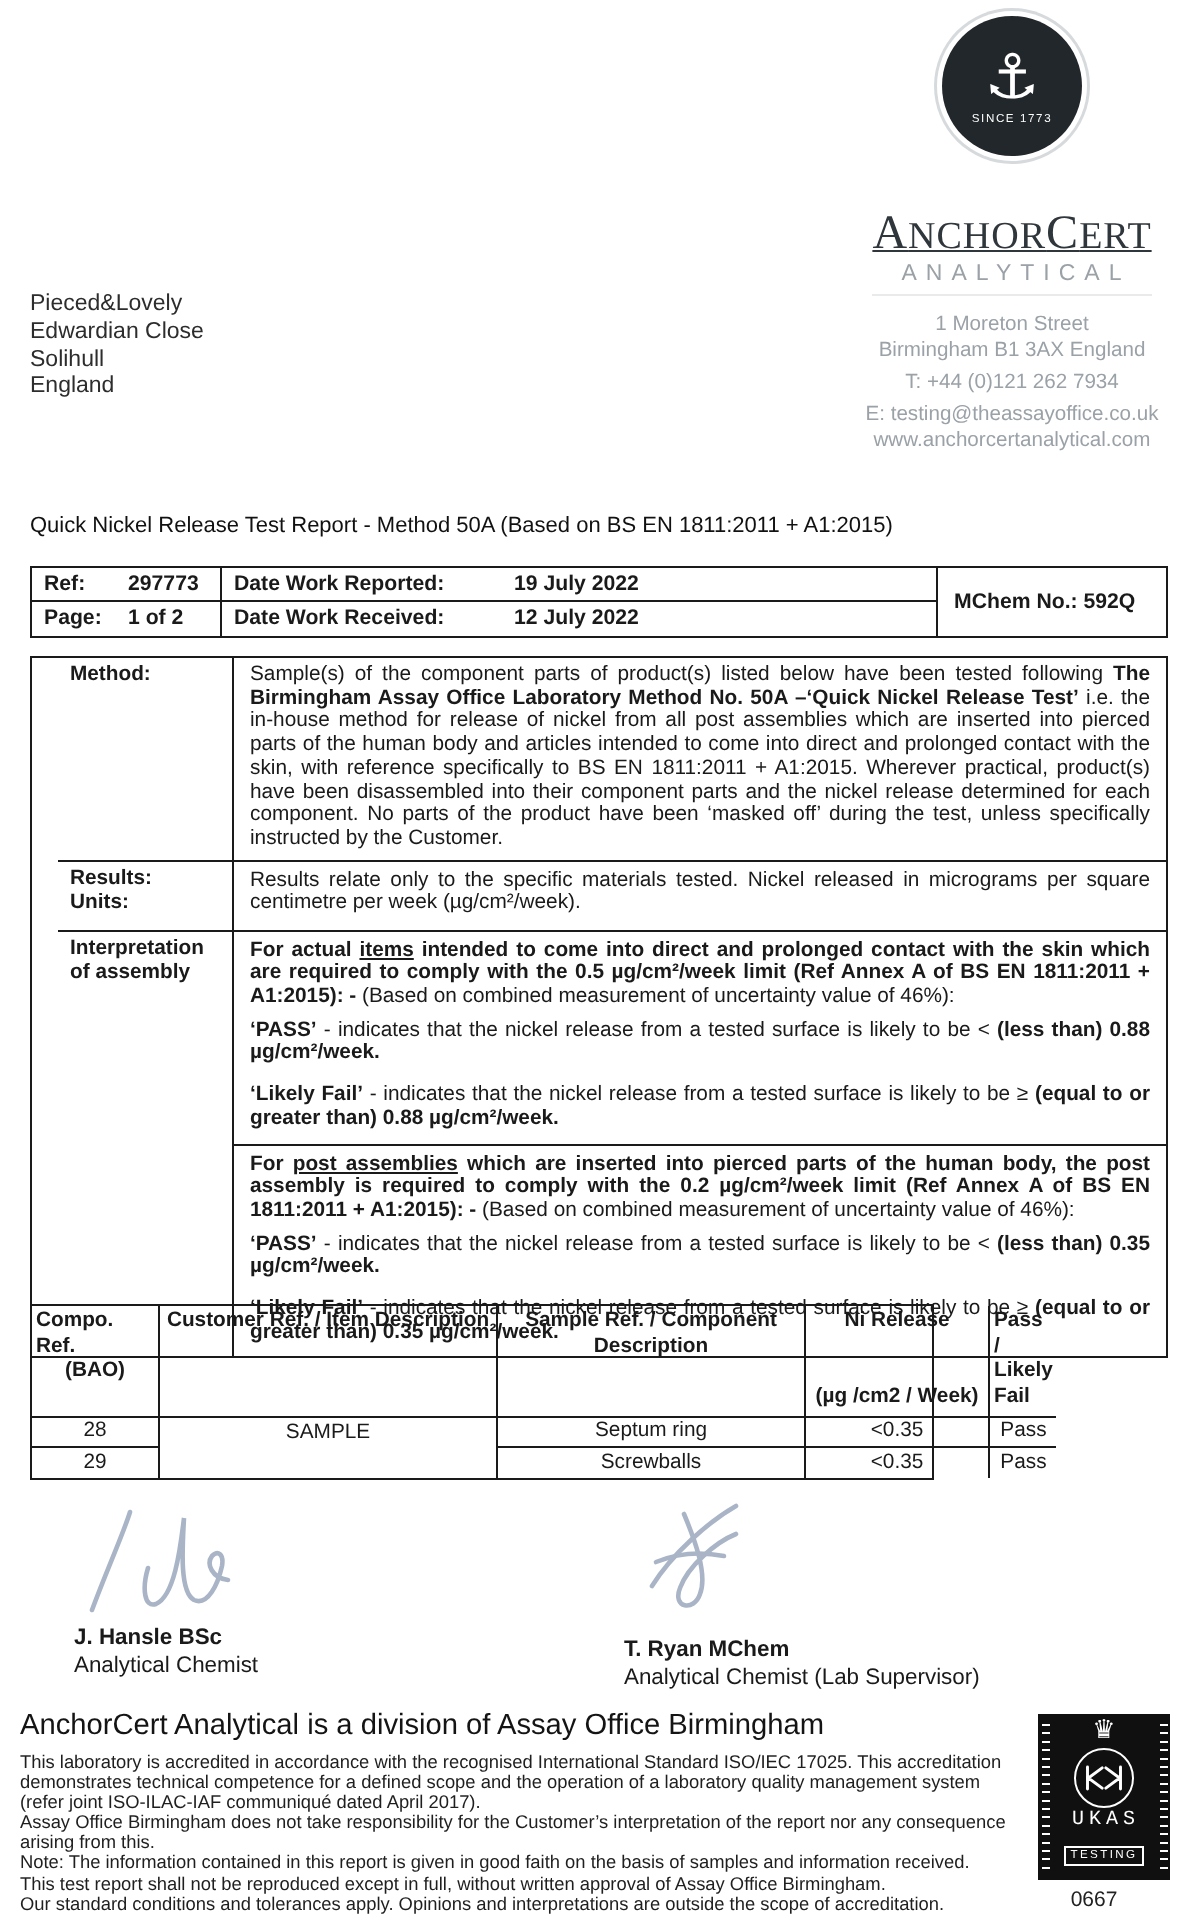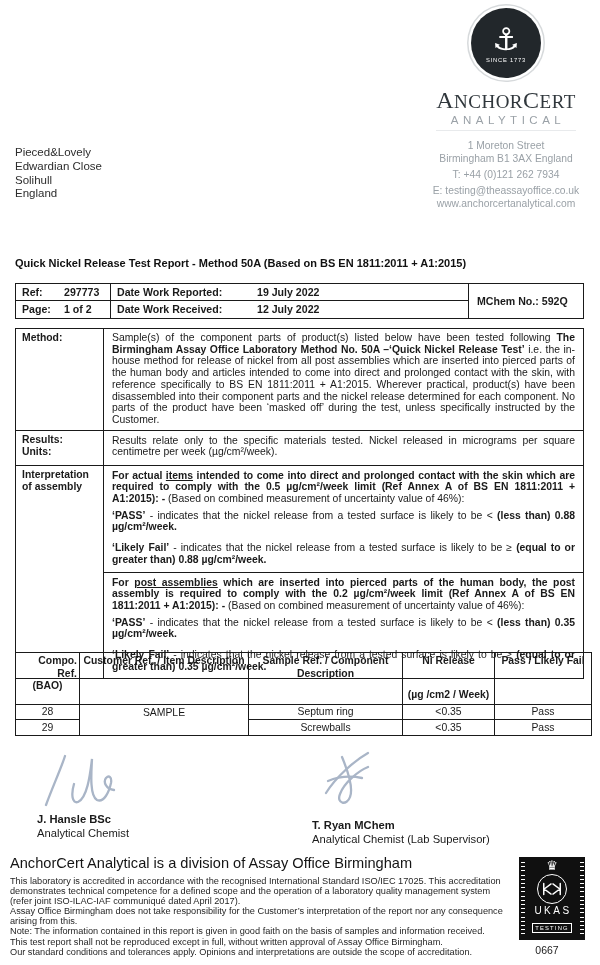--- a/index.html
+++ b/index.html
@@ -11,59 +11,59 @@
   b{font-weight:bold;}
 
   
   .recipient{position:absolute;left:15px;top:146px;font-size:11.5px;line-height:13.8px;color:#2d2d2d;}
   .brand{position:absolute;left:413px;top:8px;width:186px;text-align:center;}
   .logo{width:70px;height:70px;border-radius:50%;background:#22272b;margin:0 auto;
         display:flex;flex-direction:column;align-items:center;justify-content:center;
         box-shadow:0 0 0 2.5px #ffffff,0 0 0 4px #d7dadc;}
   .anchor-glyph{color:#ffffff;font-size:31px;line-height:33px;font-family:"DejaVu Sans",sans-serif;}
   .since{color:#ffffff;font-size:5.8px;letter-spacing:.8px;margin-top:1px;}
-  .brand-name{margin-top:9px;font-family:"Liberation Serif",serif;font-size:19px;letter-spacing:.5px;color:#30373c;white-space:nowrap;}
+  .brand-name{margin-top:26px;font-family:"Liberation Serif",serif;font-size:19px;letter-spacing:.5px;color:#30373c;white-space:nowrap;text-decoration:underline;}
   .brand-name b{font-weight:400;font-size:24px;}
   .brand-sub{margin-top:0;font-size:11.5px;letter-spacing:4.5px;color:#9aa1a7;padding-left:4px;}
   .brand-rule{height:1px;background:#e8eaec;width:140px;margin:4px auto 0;}
   .contact{margin-top:8px;font-size:10.3px;line-height:13.2px;color:#9aa1a7;}
   .c-gap{margin-top:2.5px;}
 
   
-  .doc-title{position:absolute;left:15px;top:257px;font-size:11px;font-weight:bold;color:#111;}
+  .doc-title{position:absolute;left:15px;top:257px;font-size:11px;font-weight:normal;color:#111;}
 
   
   .ref-table{position:absolute;left:15px;top:283px;width:569px;border:1.6px solid #1a1a1a;
              display:grid;grid-template-columns:95px 358px 1fr;font-size:10.6px;font-weight:bold;box-sizing:border-box;}
   .rt-cell{display:flex;padding:1.5px 6px;height:17px;box-sizing:border-box;}
   .br{border-right:1.6px solid #1a1a1a;}
   .bb{border-bottom:1.6px solid #1a1a1a;}
   .bt{border-top:1.6px solid #1a1a1a;}
   .rt-label{width:42px;flex:none;}
   .rt-label-wide{width:140px;flex:none;}
   .rt-batch{grid-column:3;grid-row:1/3;display:flex;align-items:center;padding:0 8px;}
 
   
-  .method-table{position:absolute;left:15px;top:328px;width:569px;border:1.6px solid #1a1a1a;font-size:10.4px;box-sizing:border-box;}
+  .method-table{position:absolute;left:15px;top:328px;width:569px;border:1.6px solid #1a1a1a;font-size:10.4px;box-sizing:border-box;padding-left:13px;}
   .mt-row{display:grid;grid-template-columns:88px 1fr;}
   .mt-label{border-right:1.6px solid #1a1a1a;font-weight:bold;padding:3px 4px 3px 6px;line-height:12.5px;}
   .mt-body{padding:3px 8px 4px;text-align:justify;line-height:11.7px;}
   .m-method .mt-body{min-height:84px;}
   .m-results .mt-body{min-height:26px;padding-top:4px;}
   .mt-content{display:flex;flex-direction:column;}
   .interp-block{padding:4px 8px 6px;text-align:justify;line-height:11.7px;box-sizing:border-box;}
   .interp-block p{margin:0;}
   .gap-s{margin-top:5px !important;}
   .gap-m{margin-top:9px !important;}
   .b1{min-height:100px;}
   .b2{min-height:86px;}
 
   
-  .compo-table{position:absolute;left:15px;top:652px;width:577px;border:1.6px solid #1a1a1a;
-               display:grid;grid-template-columns:64px 169px 154px 92px 1fr;font-size:10.4px;text-align:right;box-sizing:border-box;}
+  .compo-table{position:absolute;left:15px;top:652px;width:452px;border:1.6px solid #1a1a1a;
+               display:grid;grid-template-columns:64px 169px 154px 92px 1fr;font-size:10.4px;text-align:left;box-sizing:border-box;}
   .ct-h{font-weight:bold;padding:2px 2px 3px;line-height:12.5px;min-height:52px;box-sizing:border-box;
         display:flex;flex-direction:column;align-items:center;border-bottom:1.6px solid #1a1a1a;}
   .ct-h.ni{justify-content:space-between;}
   .ct-d{padding:1px 2px;min-height:15px;box-sizing:border-box;display:flex;align-items:center;justify-content:center;line-height:12px;}
   .sample-cell{grid-column:2;grid-row:2/4;align-items:flex-start;padding-top:2px;}
 
   
   .sig-svg{position:absolute;}
   .sig-svg path{fill:none;stroke:#a9b5c7;stroke-width:2.3;stroke-linecap:round;}
   .sig-svg-left{left:40px;top:750px;}
@@ -80,21 +80,21 @@
 
   
   .ukas{position:absolute;left:519px;top:857px;width:66px;height:83px;background:#101010;color:#fff;text-align:center;}
   .ukas-ticks{position:absolute;top:5px;bottom:5px;width:4px;
               background:repeating-linear-gradient(to bottom,#ffffff 0 1px,transparent 1px 4.2px);}
   .ukas-ticks.tl{left:1.5px;}
   .ukas-ticks.tr{right:1.5px;}
   .ukas-crown{font-size:13px;line-height:14px;margin-top:2px;font-family:"DejaVu Sans",sans-serif;}
   .ukas-circle{width:30px;height:30px;border:1.5px solid #fff;border-radius:50%;margin:1px auto 2px;
                display:flex;align-items:center;justify-content:center;box-sizing:border-box;}
-  .ukas-name{font-size:10px;letter-spacing:2.5px;padding-left:2px;line-height:10px;}
+  .ukas-name{font-size:10px;letter-spacing:2.5px;padding-left:2px;line-height:10px;font-family:Liberation Mono, monospace;}
   .ukas-type{font-size:5.8px;letter-spacing:1.2px;border:1px solid #fff;display:inline-block;padding:1px 2px 0.5px;margin-top:2px;line-height:6px;}
   .ukas-number{position:absolute;left:514px;top:944px;width:66px;text-align:center;font-size:10.5px;color:#222;}
 </style>
 </head>
 <body>
 
 <div>
 
   <div class="recipient">
     <div>Pieced&amp;Lovely</div>

